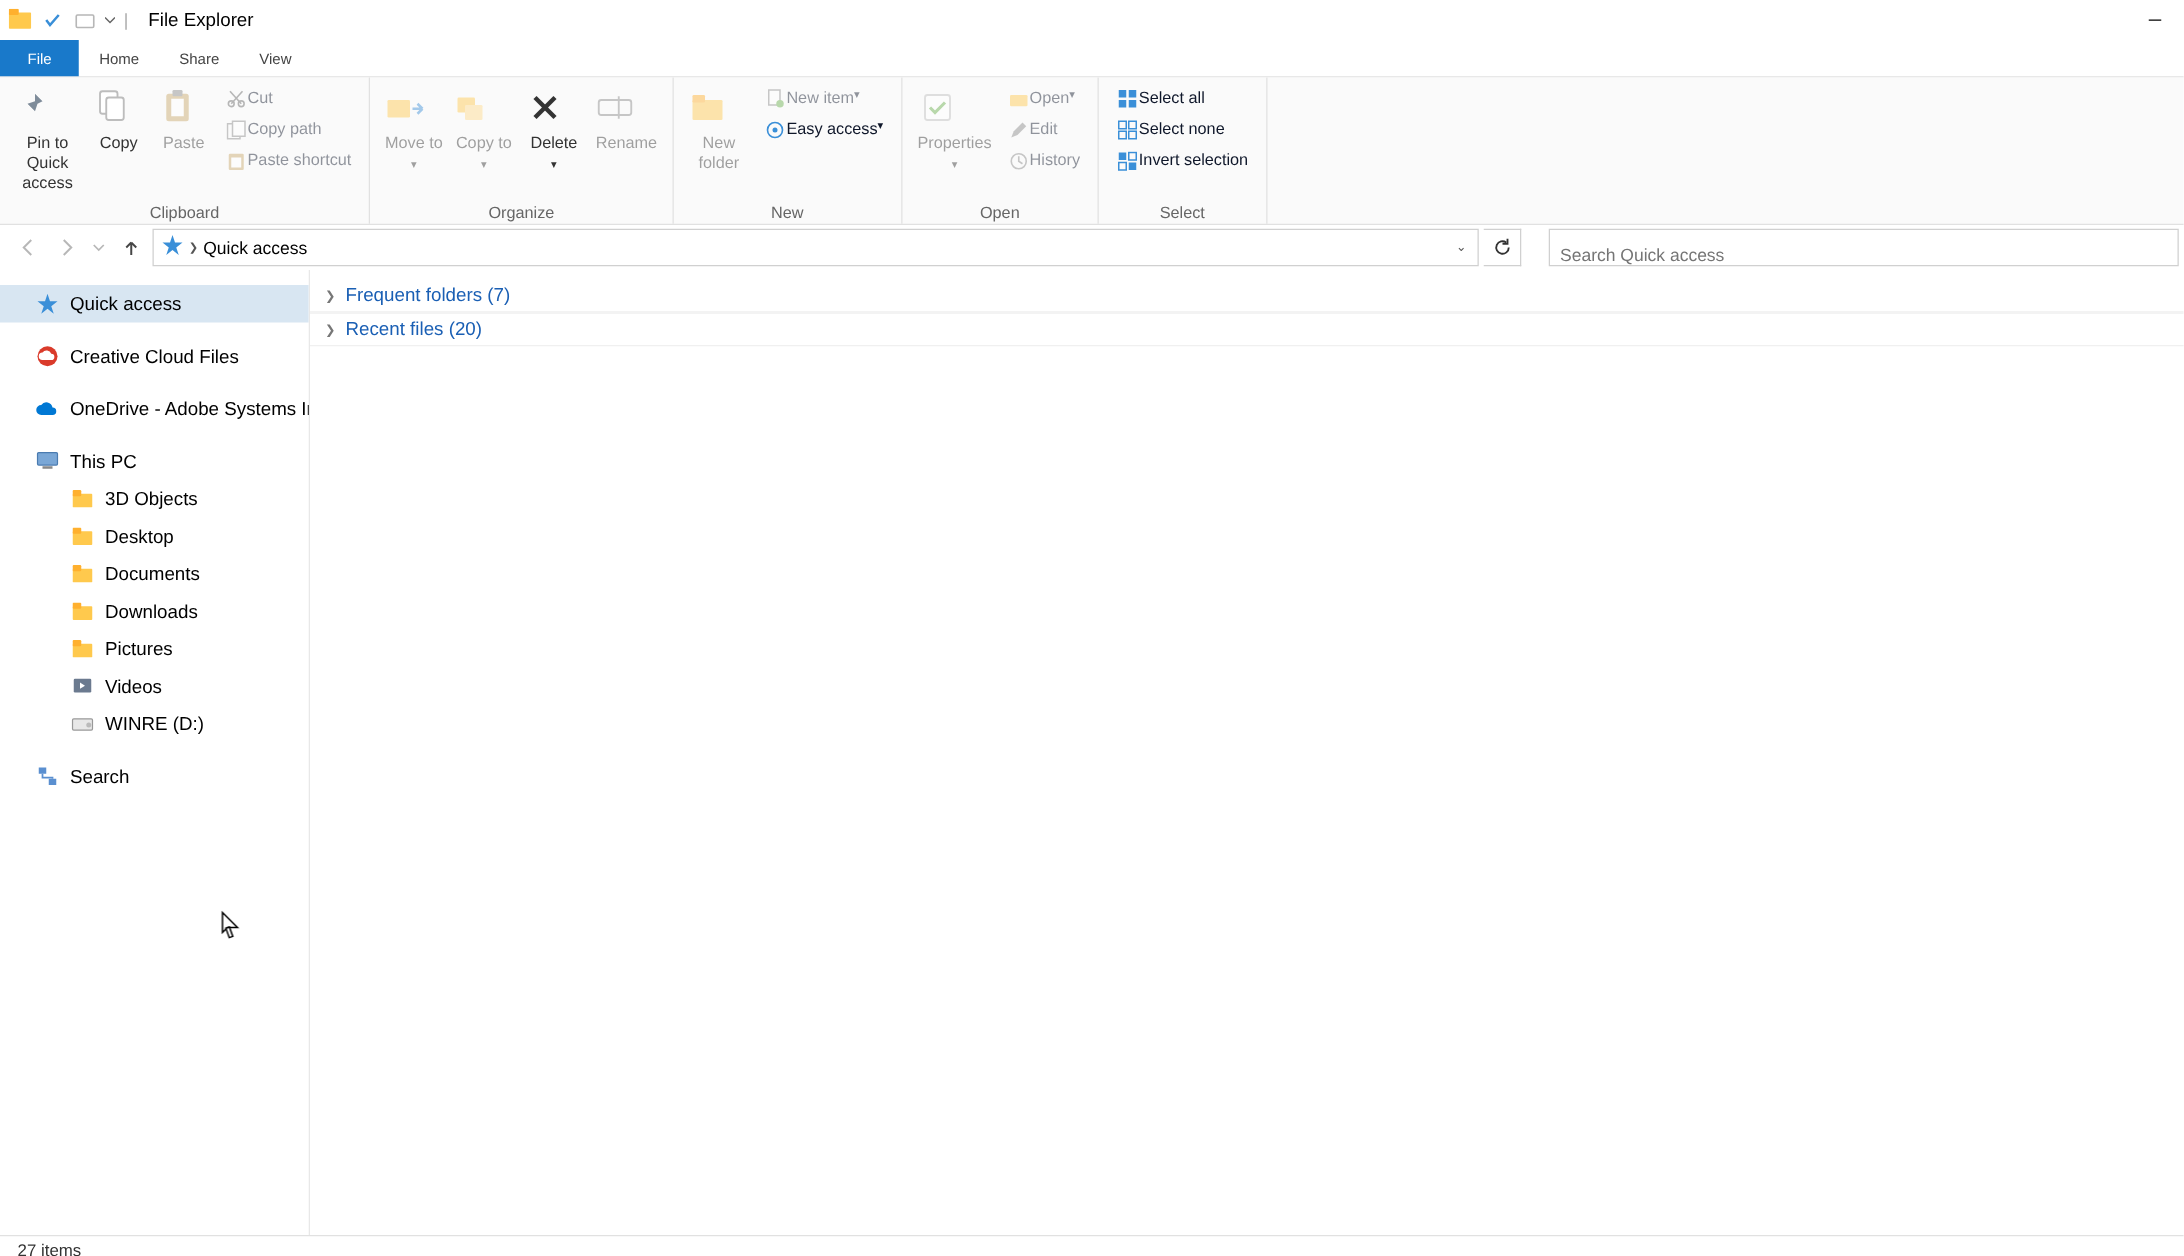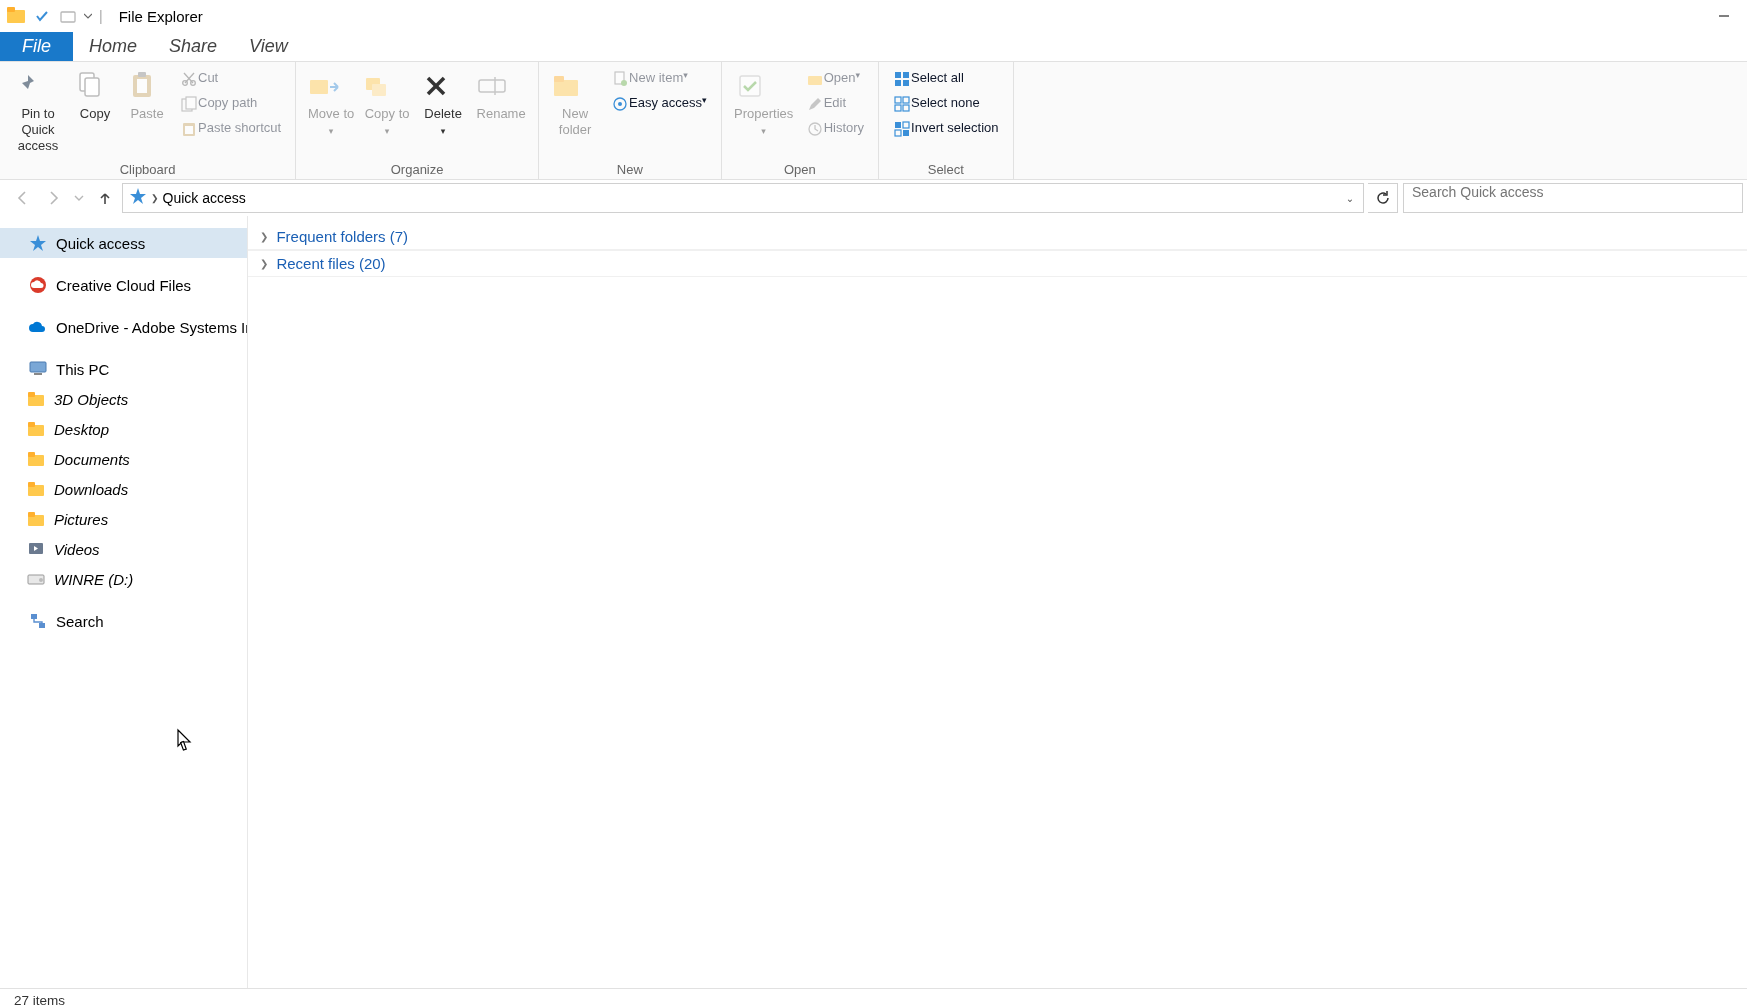--- a/index.html
+++ b/index.html
@@ -10,21 +10,21 @@
   .tb-icon   { width:24px; height:24px; display:flex; align-items:center; justify-content:center; }
   .tb-sep    { width:1px; }
   .tb-qat    { width:24px; height:24px; display:flex; align-items:center; justify-content:center; }
   .tb-drop   { width:12px; height:24px; display:flex; align-items:center; justify-content:center; }
   .title-txt { font-size:15px; color:#000; margin-left:14px; }
   .win-ctrl  { margin-left:auto; display:flex; }
   .win-btn   { width:46px; height:32px; display:flex; align-items:center; justify-content:center; }
 
   
   .tabs-row  { height:30px; background:#fff; display:flex; align-items:stretch; border-bottom:1px solid #e1e1e1; }
-  .tab       { padding:0 16px; display:flex; align-items:center; font-size:18px; color:#444; cursor:pointer;font-style:italic; }
+  .tab       { padding:0 16px; display:flex; align-items:center; font-size:12px; color:#444; cursor:pointer; }
   .tab.file  { background:#1979ca; color:#fff; padding:0 22px; }
   .tab.active{}
   
   
   .ribbon        { height:118px; background:#fafafa; display:flex; border-bottom:1px solid #e1e1e1; }
   .ribbon-group  { display:flex; flex-direction:column; border-right:1px solid #e1e1e1; padding:4px 8px 2px; }
   .rg-body       { flex:1; display:flex; align-items:flex-start; gap:2px; }
   .rg-label      { text-align:center; font-size:13px; color:#666; padding:2px 0 0; }
   .big-btn       { display:flex; flex-direction:column; justify-content:flex-start; width:60px; padding:2px 2px 0; cursor:pointer; }
   .big-btn.disabled { opacity:0.45; }
@@ -39,30 +39,30 @@
 
   
   .addr-bar  { height:36px; display:flex; align-items:center; padding:4px 4px 4px 10px; gap:4px; background:#fff; }
   .nav-btn   { width:26px; height:26px; display:flex; align-items:center; justify-content:center; cursor:pointer; opacity:0.35; }
   .nav-btn.enabled { opacity:0.9; }
   .addr-box  { flex:1; height:30px; border:1px solid #d0d0d0; display:flex; align-items:center; padding:0 2px 0 6px; gap:4px; }
   .addr-seg  { display:flex; align-items:center; gap:6px; font-size:14px; color:#000; }
   .addr-chev { font-size:9px; color:#555; }
   .addr-drop { margin-left:auto; width:22px; display:flex; justify-content:center; font-size:10px; color:#555; }
   .refresh   { width:30px; height:30px; border:1px solid #d0d0d0; border-left:none; display:flex; align-items:center; justify-content:center; }
-  .search-bx { width:340px; height:30px; border:1px solid #d0d0d0; margin-left:1px; display:flex; align-items:flex-start; padding:0 8px; }
+  .search-bx { width:504px; height:30px; border:1px solid #d0d0d0; margin-left:18px; display:flex; align-items:flex-end; padding:0 8px; }
   .search-bx input { border:none; outline:none; width:100%; font-size:14px; color:#555; }
 
   
   .main      { display:flex; height:772px; }
   .sidebar   { width:248px; border-right:1px solid #e8e8e8; padding-top:12px; overflow:hidden; }
   .sb-item   { display:flex; align-items:center; gap:8px; padding:5px 0 5px 28px; font-size:15px; color:#000; cursor:pointer; white-space:nowrap; }
   .sb-item.selected { background:#d8e6f2; }
   .sb-item .sic { width:20px; height:20px; display:flex; align-items:center; justify-content:center; }
-  .sb-sub    { padding-left:26px;font-style:italic; }
+  .sb-sub    { padding-left:56px; }
   .sb-gap    { height:12px; }
 
   .content   { flex:1; padding-top:8px; }
   .grp-head  { display:flex; align-items:center; gap:8px; padding:4px 12px; font-size:15px; color:#1a5fb4; border-top:1px solid #f0f0f0; border-bottom:1px solid #f0f0f0; cursor:pointer; }
   .grp-head:first-child { border-top:none; }
   .grp-chev  { font-size:10px; color:#777; }
 
   
   .status    { height:24px; border-top:1px solid #e1e1e1; display:flex; align-items:center; padding:0 14px; font-size:13.5px; color:#333; background:#fff; }
 

